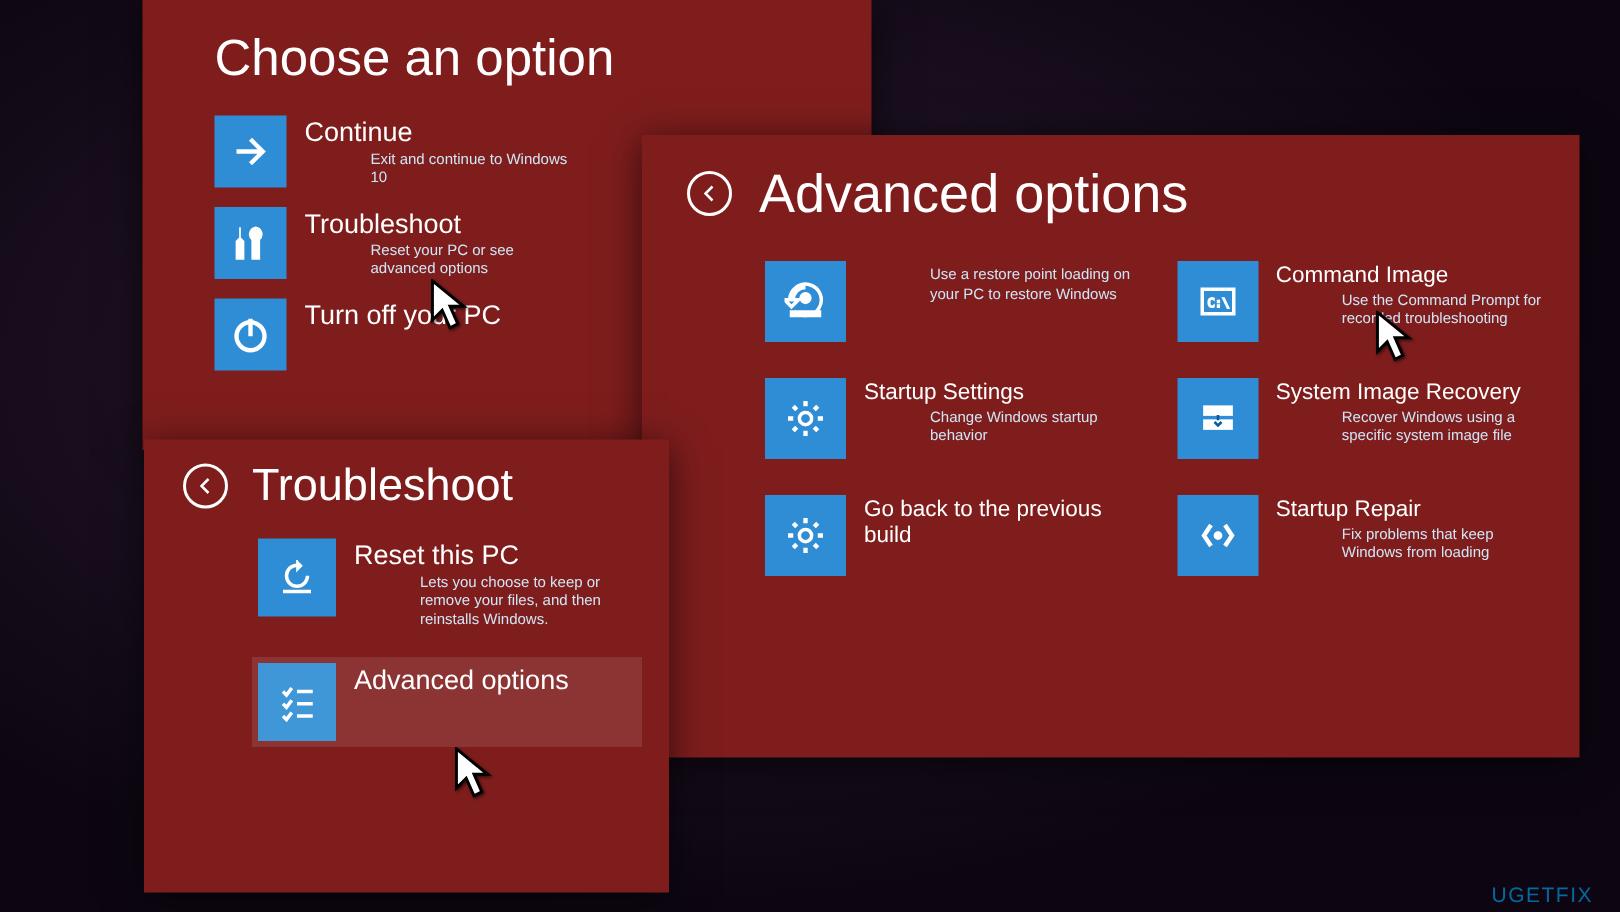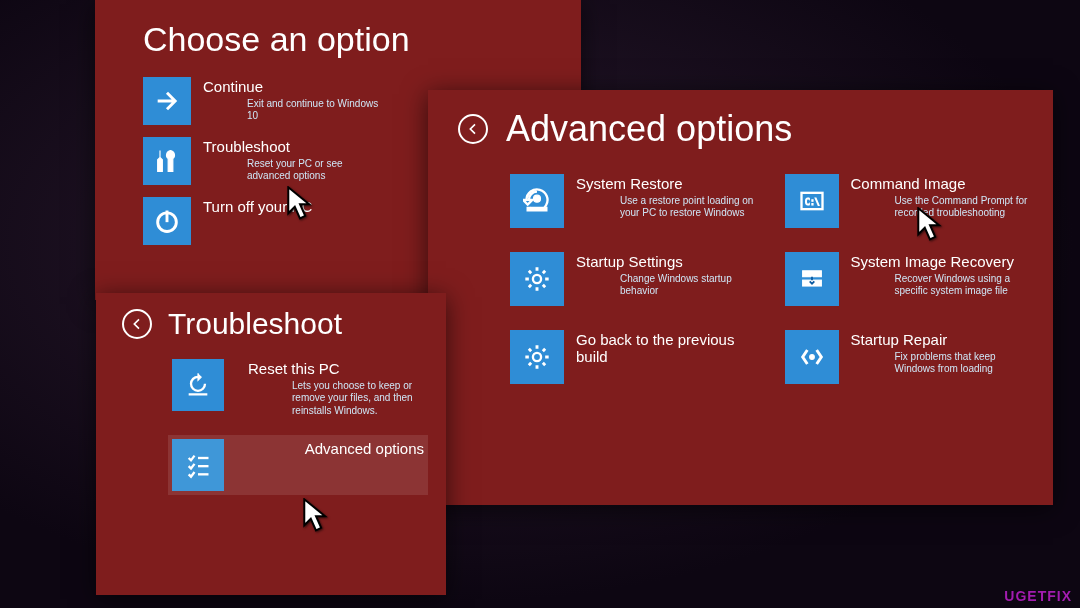--- a/index.html
+++ b/index.html
@@ -24,33 +24,33 @@
   .tile-row { display: flex; align-items: flex-start; margin-bottom: 12px; }
   .tile-icon {
     width: 48px; height: 48px;
     background: #2f8dd6;
     display: flex; align-items: center; justify-content: center;
     flex-shrink: 0;
     margin-right: 12px;
   }
   .tile-icon svg { width: 28px; height: 28px; fill: #fff; stroke: #fff; }
   .tile-text { padding-top: 2px; max-width: 180px; }
-  .tile-title { font-size: 15px; font-weight: 400; color: #fff; line-height: 1.1; }
+  .tile-title { font-size: 18px; font-weight: 400; color: #fff; line-height: 1.1; }
   .tile-desc { font-size: 10px; color: #cfe6f6; line-height: 1.25; margin-top: 2px; padding-left: 44px; }
 
   
   #p1 { left: 95px; top: 0px; width: 486px; height: 300px; padding: 20px 48px 20px 48px; }
   #p1 .panel-title { font-size: 34px; margin-bottom: 18px; }
   #p1 .tile-icon { width: 48px; height: 48px; }
 
   
   #p2 { left: 96px; top: 293px; width: 350px; height: 302px; padding: 14px 18px 18px 26px; }
   #p2 .hdr { display:flex; align-items:center; gap:16px; margin-bottom:18px; }
   #p2 .panel-title { font-size: 30px; }
-  #p2 .tile-row { margin-left: 50px; margin-bottom: 18px; justify-content: space-between;}
+  #p2 .tile-row { margin-left: 50px; margin-bottom: 18px;}
   #p2 .tile-icon { width: 52px; height: 52px; }
   #p2 .tile-text { max-width: 180px; }
   #p2 .tile-row.sel .tile-icon { background:#3f97d8; }
   #p2 .tile-row.sel { background: rgba(255,255,255,0.1); padding:4px; margin-left:46px; width:260px;}
 
   
   #p3 { left: 428px; top: 90px; width: 625px; height: 415px; padding: 18px 18px 18px 30px; }
   #p3 .hdr { display:flex; align-items:center; gap:18px; margin-bottom: 24px; }
   #p3 .panel-title { font-size: 36px; }
   #p3 .grid { display:grid; grid-template-columns: 1fr 1fr; column-gap: 24px; row-gap: 24px; margin-left: 52px; }
@@ -67,22 +67,22 @@
 
   .cursor {
     position: absolute; width: 26px; height: 34px; pointer-events:none;
   }
   .cursor svg { filter: drop-shadow(1px 1px 1px rgba(0,0,0,0.6)); }
   #c1 { left: 287px; top: 186px; }
   #c2 { left: 303px; top: 498px; }
   #c3 { left: 917px; top: 207px; }
 
   .watermark {
-    position:absolute; right:8px; bottom:4px; font-size:14px; letter-spacing:1px;
-    color:#a21caf; font-weight:700;
+    position:absolute; right:18px; bottom:4px; font-size:14px; letter-spacing:1px;
+    color:#0369a1; font-weight:400;
   }
 </style>
 </head>
 <body>
 
 <div id="p1" class="panel">
   <div class="panel-title">Choose an option</div>
 
   <div class="tile-row">
     <div class="tile-icon">
@@ -132,21 +132,20 @@
   </div>
   <div class="grid">
     <div class="tile-row">
       <div class="tile-icon">
         <svg viewBox="0 0 24 24">
             <path d="M4 18h16v2H4zM12 4a7 7 0 0 0-7 7h3l-4 4-4-4h3a9 9 0 1 1 2.6 6.4" fill="none" stroke="#fff" stroke-width="2"></path>
             <circle cx="12" cy="10" r="3" fill="#fff"></circle>
           </svg>
       </div>
       <div class="tile-text">
-        <div class="tile-title">System Restore</div>
         <div class="tile-desc">Use a restore point loading on your PC to restore Windows</div>
       </div>
     </div>
 
     <div class="tile-row">
       <div class="tile-icon">
         <svg viewBox="0 0 24 24">
             <rect x="3" y="5" width="18" height="14" fill="none" stroke="#fff" stroke-width="2"></rect>
             <text x="6" y="15" font-size="7" fill="#fff" font-family="monospace">C:\</text>
           </svg>

